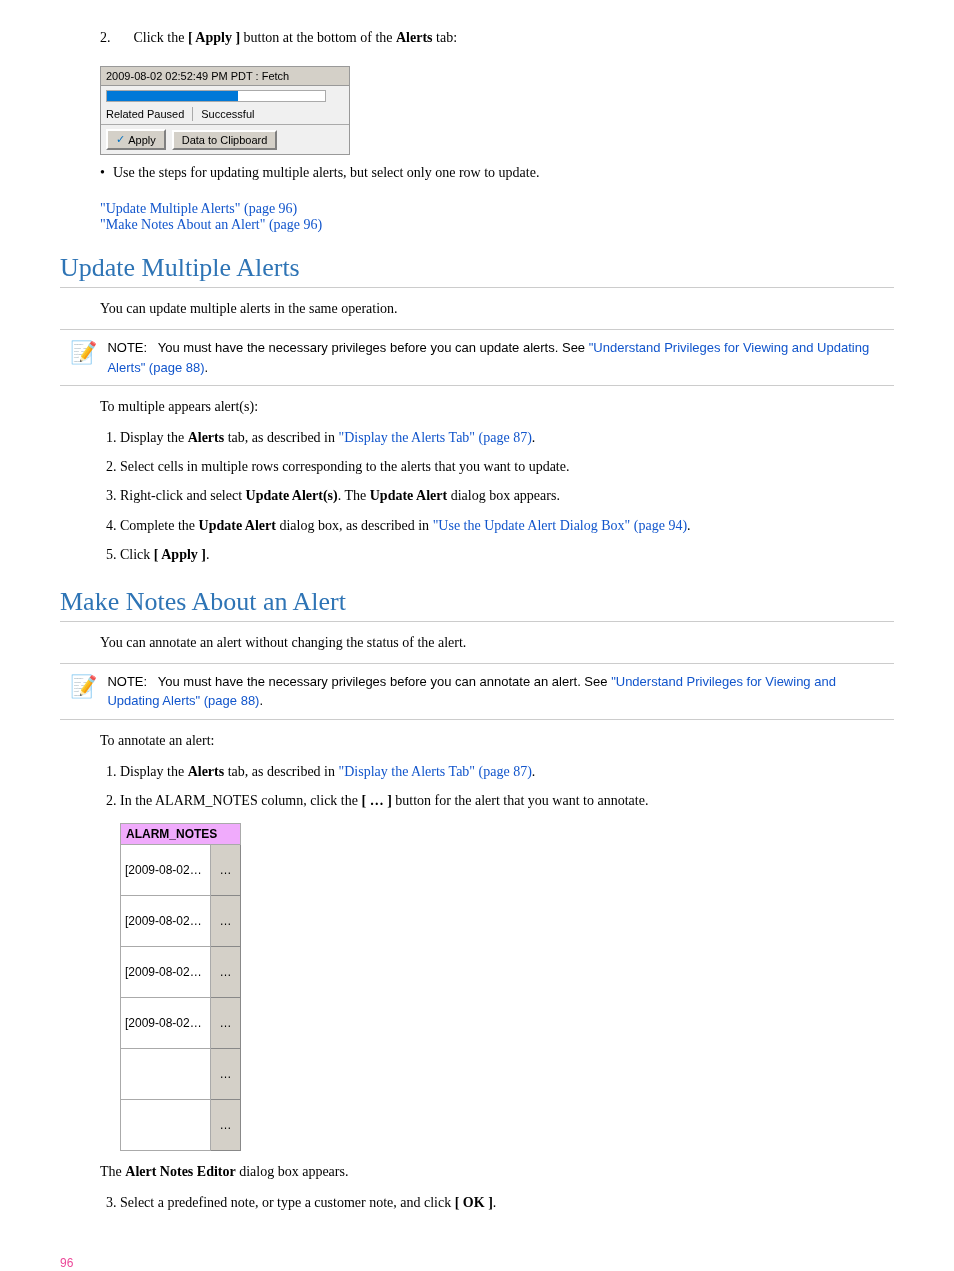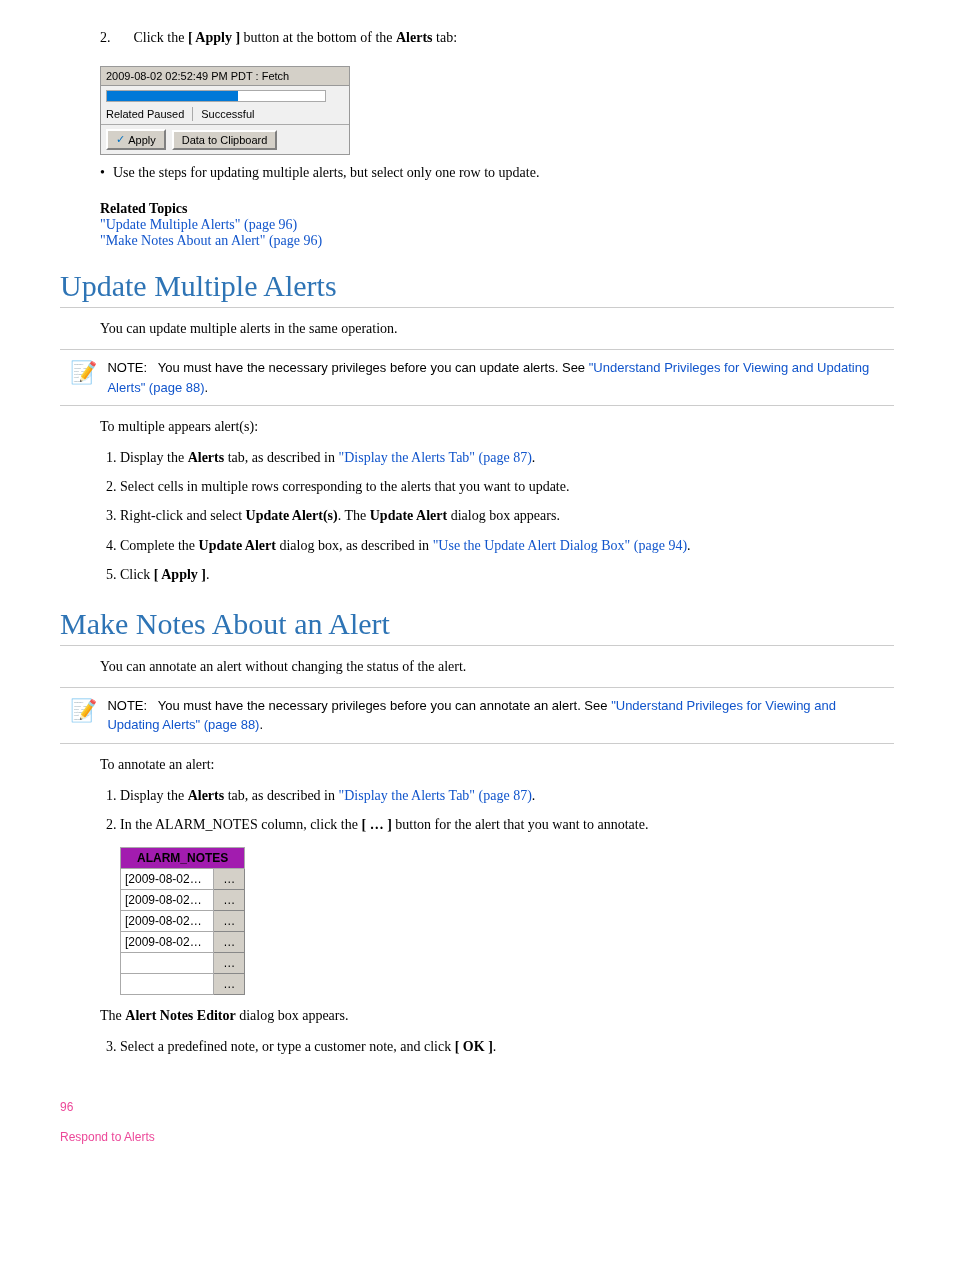--- a/index.html
+++ b/index.html
@@ -91,21 +91,21 @@
       background: #fff;
       border: 1px solid #aaa;
       position: relative;
     }
     .progress-bar-inner {
       height: 100%;
       background: #0078d7;
       width: 60%;
     }
     .section-heading {
-      font-size: 30px;
+      font-size: 26px;
       font-weight: normal;
       color: #2e74b5;
       border-bottom: 1px solid #ccc;
       margin: 20px 0 10px 0;
       padding-bottom: 4px;
     }
     .body-text {
       margin: 8px 0 8px 40px;
       font-size: 14px;
       line-height: 1.5;
@@ -163,29 +163,29 @@
       flex-direction: column;
     }
     .alarm-table {
       border: 1px solid #aaa;
       border-collapse: collapse;
       margin: 10px 0 10px 60px;
       font-family: Arial, sans-serif;
       font-size: 12px;
     }
     .alarm-table th {
-      background: #a21caf;
+      background: #f0abfc;
       border: 1px solid #aaa;
-      padding: 3px 16px;
+      padding: 3px 5px;
       font-weight: bold;
       text-align: left;
     }
     .alarm-table td {
       border: 1px solid #aaa;
-      padding: 3px 4px;
+      padding: 18px 4px;
       min-width: 90px;
     }
     .alarm-table .btn-cell {
       text-align: center;
       min-width: 30px;
       background: #d4d0c8;
       border: 1px solid #888;
       padding: 1px 5px;
     }
   </style>
@@ -228,21 +228,20 @@
   </div>
 </div>
 
 
 <div class="bullet-block">
   <span class="bullet-text">Use the steps for updating multiple alerts, but select only one row to update.</span>
 </div>
 
 
 <div class="related-topics">
-  <div class="related-topics-title">Related Topics</div>
   <div><a class="link-text">"Update Multiple Alerts" (page 96)</a></div>
   <div><a class="link-text">"Make Notes About an Alert" (page 96)</a></div>
 </div>
 
 
 <h2 class="section-heading">Update Multiple Alerts</h2>
 
 <div class="body-text">You can update multiple alerts in the same operation.</div>
 
 <div class="note-box">

